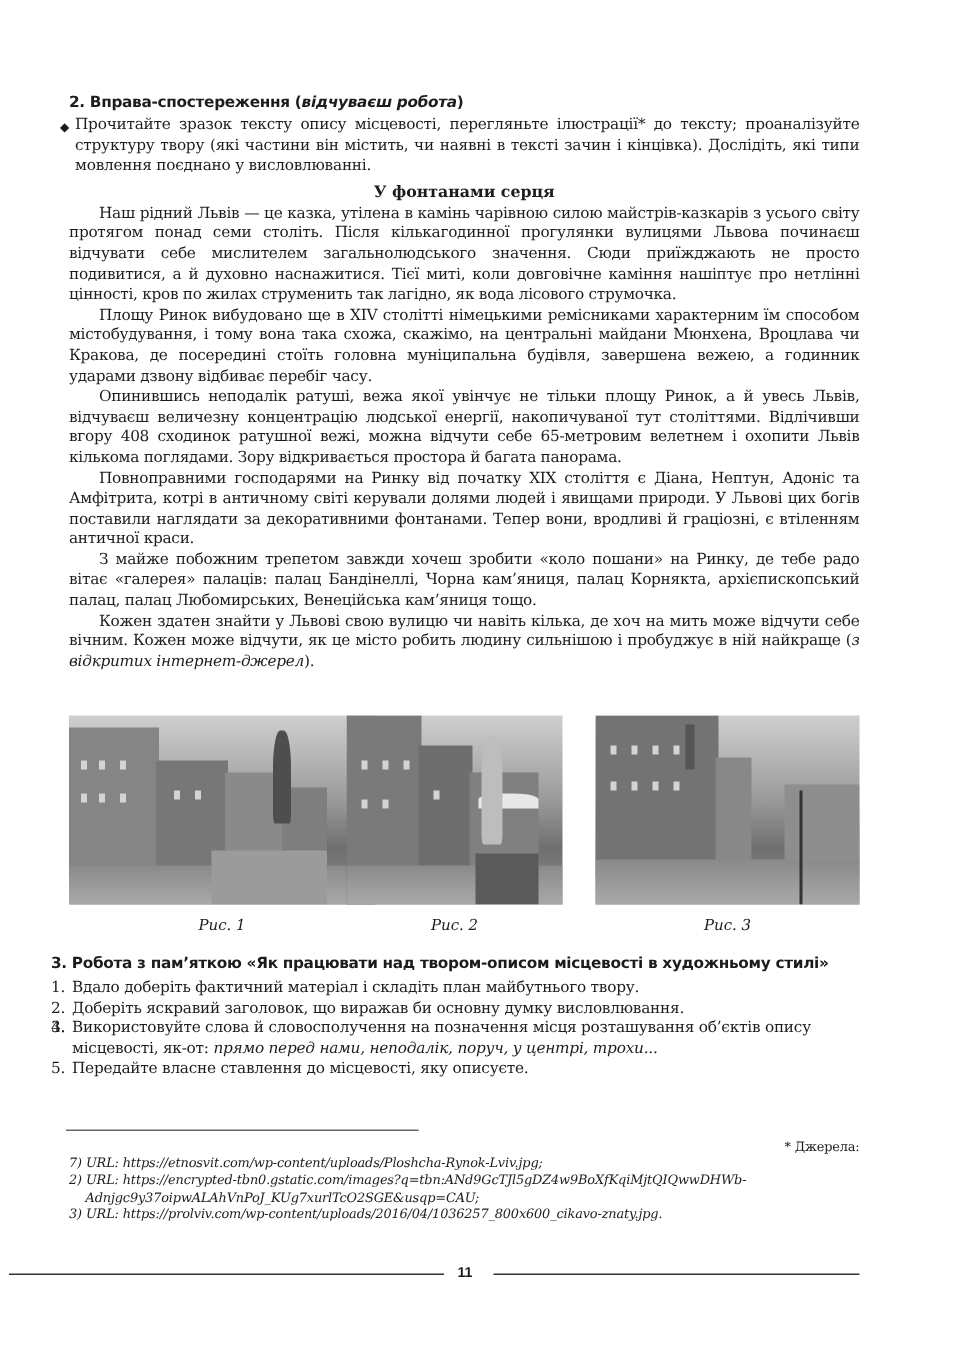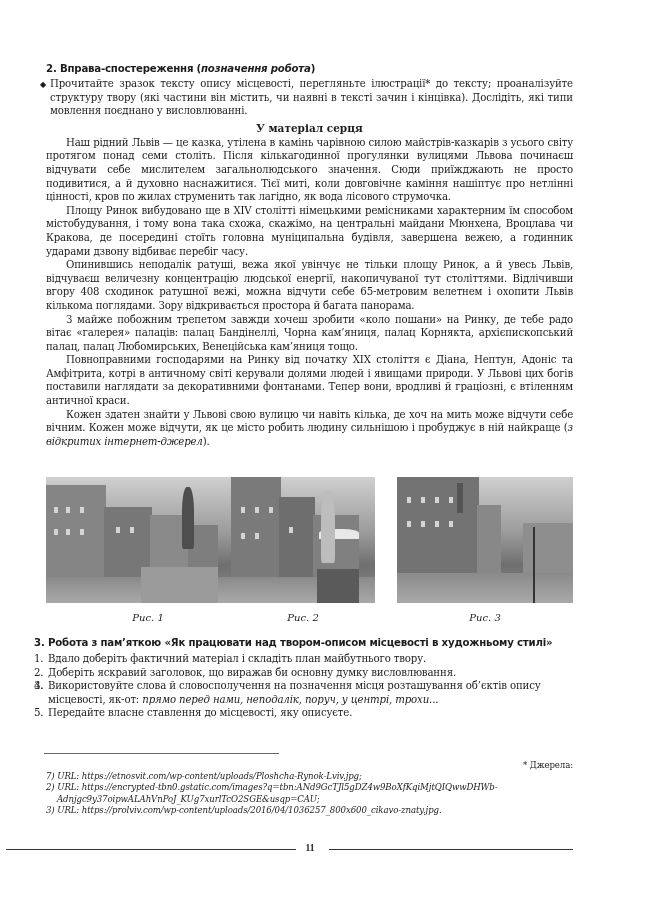--- a/index.html
+++ b/index.html
@@ -33,37 +33,37 @@
            letter-spacing: -0.15px; }
   .ol li .num { position: absolute; left: 0; }
   .footnotes { position: absolute; top: 753px; left: 46px; width: 527px; }
   .fn-rule { width: 235px; border-top: 1px solid #666; margin: 0 0 6px -2px; }
   .fn { font-size: 8.6px; line-height: 11.2px; font-style: italic; margin: 0; letter-spacing: -0.1px; }
   .fn.head { font-style: normal; text-align: right; }
   .fn.indent { padding-left: 11px; }
   .pagenum-row { position: absolute; top: 843px; left: 46px; width: 527px; height: 14px; }
   .pg-line { position: absolute; top: 6px; height: 0; border-top: 1.4px solid #333; }
   .pg-num { position: absolute; left: 255px; top: 0; width: 18px; text-align: center;
-            font-family: Liberation Serif, serif; font-weight: bold; font-size: 9.5px; }
+            font-family: Liberation Sans, sans-serif; font-weight: bold; font-size: 9.5px; }
 </style>
 </head>
 <body>
 
 <div class="page">
-  <p class="task-title"><span>2. Вправа-спостереження (</span><i>позначення робота</i><span>)</span></p>
+  <p class="task-title"><span>2. Вправа-спостереження (</span><i>відчуваєш робота</i><span>)</span></p>
   <p class="bullet-para">
     <span class="diamond">◆</span>
     <span>Прочитайте зразок тексту опису місцевості, перегляньте ілюстрації* до тексту; проаналізуйте структуру твору (які частини він містить, чи наявні в тексті зачин і кінцівка). Дослідіть, які типи мовлення поєднано у висловлюванні.</span>
   </p>
-  <p class="text-title">У матеріал серця</p>
+  <p class="text-title">У фонтанами серця</p>
   <p class="body-para">Наш рідний Львів — це казка, утілена в камінь чарівною силою майстрів-казкарів з усього світу протягом понад семи століть. Після кількагодинної прогулянки вулицями Львова починаєш відчувати себе мислителем загальнолюдського значення. Сюди приїжджають не просто подивитися, а й духовно наснажитися. Тієї миті, коли довговічне каміння нашіптує про нетлінні цінності, кров по жилах струменить так лагідно, як вода лісового струмочка.</p>
   <p class="body-para">Площу Ринок вибудовано ще в XIV столітті німецькими ремісниками характерним їм способом містобудування, і тому вона така схожа, скажімо, на центральні майдани Мюнхена, Вроцлава чи Кракова, де посередині стоїть головна муніципальна будівля, завершена вежею, а годинник ударами дзвону відбиває перебіг часу.</p>
   <p class="body-para">Опинившись неподалік ратуші, вежа якої увінчує не тільки площу Ринок, а й увесь Львів, відчуваєш величезну концентрацію людської енергії, накопичуваної тут століттями. Відлічивши вгору 408 сходинок ратушної вежі, можна відчути себе 65-метровим велетнем і охопити Львів кількома поглядами. Зору відкривається простора й багата панорама.</p>
+  <p class="body-para">Повноправними господарями на Ринку від початку XIX століття є Діана, Нептун, Адоніс та Амфітрита, котрі в античному світі керували долями людей і явищами природи. У Львові цих богів поставили наглядати за декоративними фонтанами. Тепер вони, вродливі й граціозні, є втіленням античної краси.</p>
   <p class="body-para">З майже побожним трепетом завжди хочеш зробити «коло пошани» на Ринку, де тебе радо вітає «галерея» палаців: палац Бандінеллі, Чорна кам’яниця, палац Корнякта, архієпископський палац, палац Любомирських, Венеційська кам’яниця тощо.</p>
-  <p class="body-para">Повноправними господарями на Ринку від початку XIX століття є Діана, Нептун, Адоніс та Амфітрита, котрі в античному світі керували долями людей і явищами природи. У Львові цих богів поставили наглядати за декоративними фонтанами. Тепер вони, вродливі й граціозні, є втіленням античної краси.</p>
   <p class="body-para"><span>Кожен здатен знайти у Львові свою вулицю чи навіть кілька, де хоч на мить може відчути себе вічним. Кожен може відчути, як це місто робить людину сильнішою і пробуджує в ній найкраще (</span><i>з відкритих інтернет-джерел</i><span>).</span></p>
 </div>
 
 <div class="figures">
   <div class="fig" style="left:0; width:204px;">
     <div class="photo">
       <div class="bld" style="left:0;width:60px;height:100px;background:#858585;"></div>
       <div class="bld" style="left:58px;width:48px;height:78px;background:#777;"></div>
       <div class="bld" style="left:104px;width:40px;height:70px;background:#8a8a8a;"></div>
       <div class="bld" style="left:142px;width:30px;height:60px;background:#7e7e7e;"></div>

